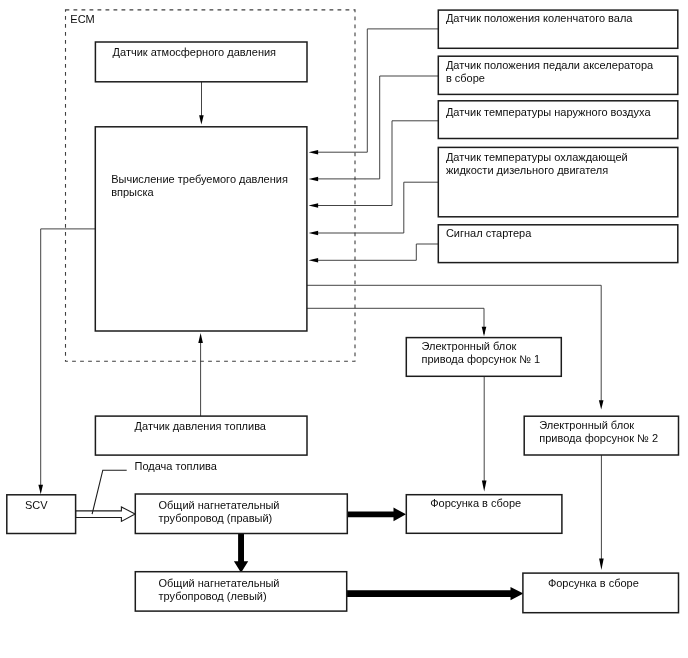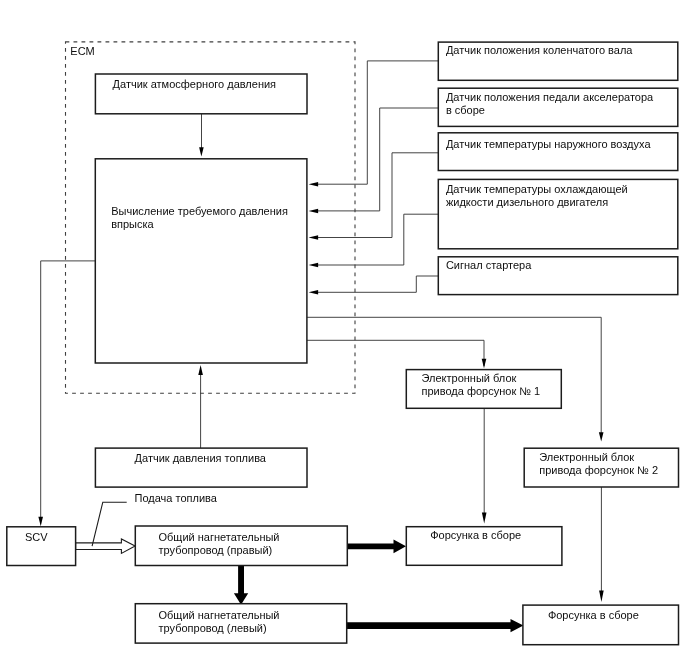--- a/index.html
+++ b/index.html
@@ -1,18 +1,18 @@
 <!DOCTYPE html>
 <html><head>
 <meta charset="utf-8">
 <title>ECM Diagram</title>
 <style>
   html,body{margin:0;padding:0;background:#ffffff;}
   body{width:688px;height:658px;overflow:hidden;font-family:"Liberation Sans",sans-serif;}
-  #wrap{position:absolute;left:0;top:0;width:688px;height:612px;filter:blur(0px);margin-top:32px;}
+  #wrap{position:absolute;left:0;top:0;width:688px;height:612px;filter:blur(0px);}
   #diagram{position:absolute;left:0;top:0;width:688px;height:658px;display:block;}
   text{font-family:"Liberation Sans",sans-serif;font-size:11px;fill:#0d0d0d;}
   .bx{fill:#ffffff;stroke:#1c1c1c;stroke-width:1.5;}
   .conn{fill:none;stroke:#3a3a3a;stroke-width:0.95;}
   .ahead{fill:#000000;stroke:none;}
   .thick{fill:#000000;stroke:none;}
   .hollow{fill:#ffffff;stroke:#1c1c1c;stroke-width:1.1;}
   .leader{fill:none;stroke:#1c1c1c;stroke-width:1.1;}
 </style>
 </head>

